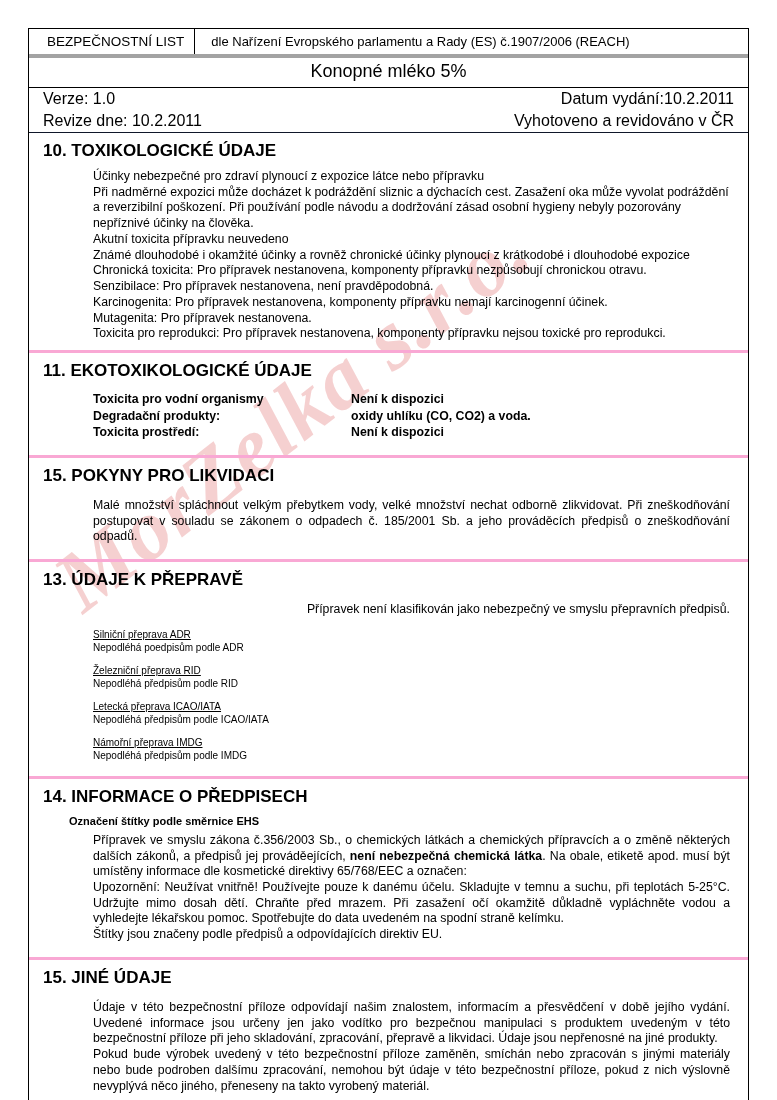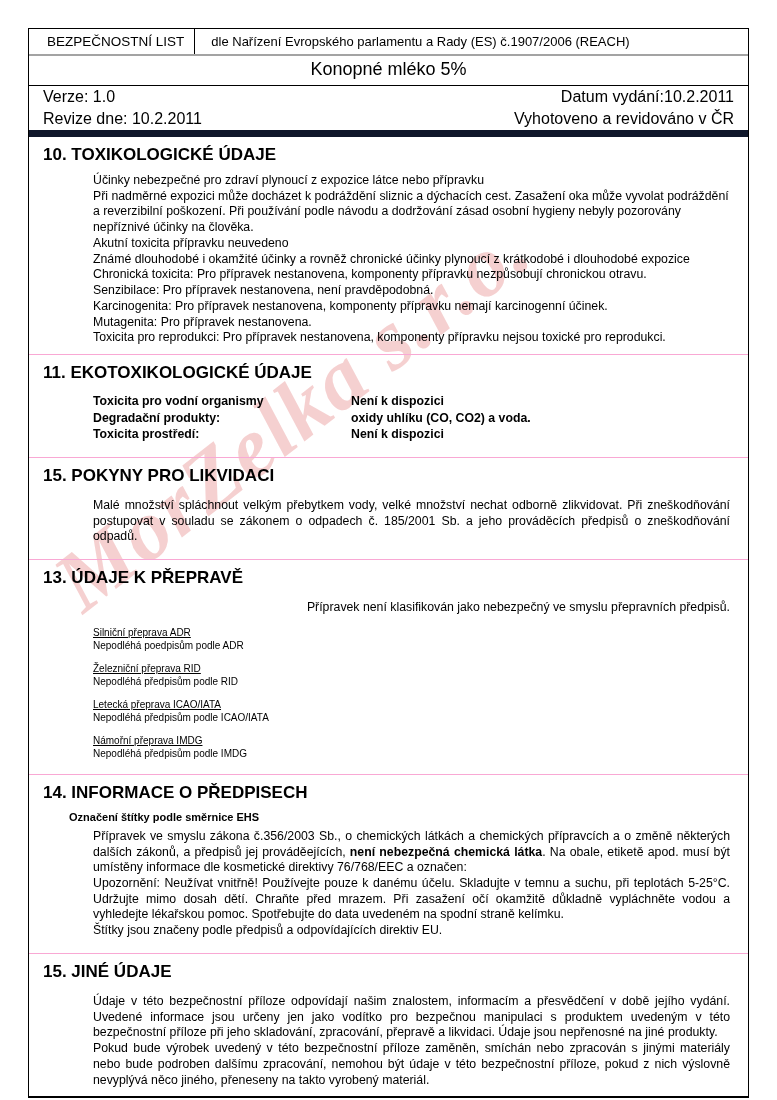--- a/index.html
+++ b/index.html
@@ -41,21 +41,21 @@
     position: relative;
     z-index: 2;
     margin: 28px 28px 0 28px;
     border: 1px solid #000;
     box-sizing: border-box;
   }
   
   .hdr-top {
     display: flex;
     align-items: flex-start;
-    border-bottom: 2px solid #a3a3a3;
+    border-bottom: 4px solid #a3a3a3;
   }
   .hdr-top .cell-left {
     padding: 5px 10px 5px 18px;
     font-size: 13.5px;
     border-right: 1px solid #000;
     white-space: nowrap;
   }
   .hdr-top .cell-right {
     padding: 5px 10px 5px 16px;
     font-size: 13px;
@@ -78,25 +78,25 @@
     width: 50%;
     padding: 2px 0 2px 14px;
     box-sizing: border-box;
   }
   .hdr-meta .right {
     width: 50%;
     padding: 2px 14px 2px 0;
     box-sizing: border-box;
     text-align: right;
   }
-  .hdr-bottom-border { border-bottom: 7px solid #0f172a; }
+  .hdr-bottom-border { border-bottom: 1px solid #0f172a; }
 
   
   .section {
-    border-bottom: 1px solid #f9a8d4;
+    border-bottom: 3px solid #f9a8d4;
     padding: 0 0 8px 0;
   }
   .section:last-child { border-bottom: 1px solid #000; }
   .sec-title {
     font-size: 17px;
     font-weight: bold;
     padding: 8px 0 6px 14px;
   }
   .sec-sub {
     font-size: 11px;
@@ -227,21 +227,21 @@
           <div>Nepodléhá předpisům podle IMDG</div>
         </div>
       </div>
       <div class="spacer-6"></div>
     </div>
 
     <div class="section">
       <div class="sec-title">14. INFORMACE O PŘEDPISECH</div>
       <div class="sec-sub">Označení štítky podle směrnice EHS</div>
       <div class="body-text justify">
-        <span>Přípravek ve smyslu zákona č.356/2003 Sb., o chemických látkách a chemických přípravcích a o změně některých dalších zákonů, a předpisů jej prováděejících, </span><span class="bold">není nebezpečná chemická látka</span><span>. Na obale, etiketě apod. musí být umístěny informace dle kosmetické direktivy 76/768/EEC a označen:</span>
+        <span>Přípravek ve smyslu zákona č.356/2003 Sb., o chemických látkách a chemických přípravcích a o změně některých dalších zákonů, a předpisů jej prováděejících, </span><span class="bold">není nebezpečná chemická látka</span><span>. Na obale, etiketě apod. musí být umístěny informace dle kosmetické direktivy 65/768/EEC a označen:</span>
       </div>
       <div class="body-text justify">Upozornění: Neužívat vnitřně! Používejte pouze k danému účelu. Skladujte v temnu a suchu, při teplotách 5-25°C. Udržujte mimo dosah dětí. Chraňte před mrazem. Při zasažení očí okamžitě důkladně vypláchněte vodou a vyhledejte lékařskou pomoc. Spotřebujte do data uvedeném na spodní straně kelímku.</div>
       <div class="body-text">Štítky jsou značeny podle předpisů a odpovídajících direktiv EU.</div>
       <div class="spacer-6"></div>
     </div>
 
     <div class="section">
       <div class="sec-title">15. JINÉ ÚDAJE</div>
       <div class="body-text justify" style="padding-top:6px;">Údaje v této bezpečnostní příloze odpovídají našim znalostem, informacím a přesvědčení v době jejího vydání. Uvedené informace jsou určeny jen jako vodítko pro bezpečnou manipulaci s produktem uvedeným v této bezpečnostní příloze při jeho skladování, zpracování, přepravě a likvidaci. Údaje jsou nepřenosné na jiné produkty.</div>
       <div class="body-text justify">Pokud bude výrobek uvedený v této bezpečnostní příloze zaměněn, smíchán nebo zpracován s jinými materiály nebo bude podroben dalšímu zpracování, nemohou být údaje v této bezpečnostní příloze, pokud z nich výslovně nevyplývá něco jiného, přeneseny na takto vyrobený materiál.</div>

